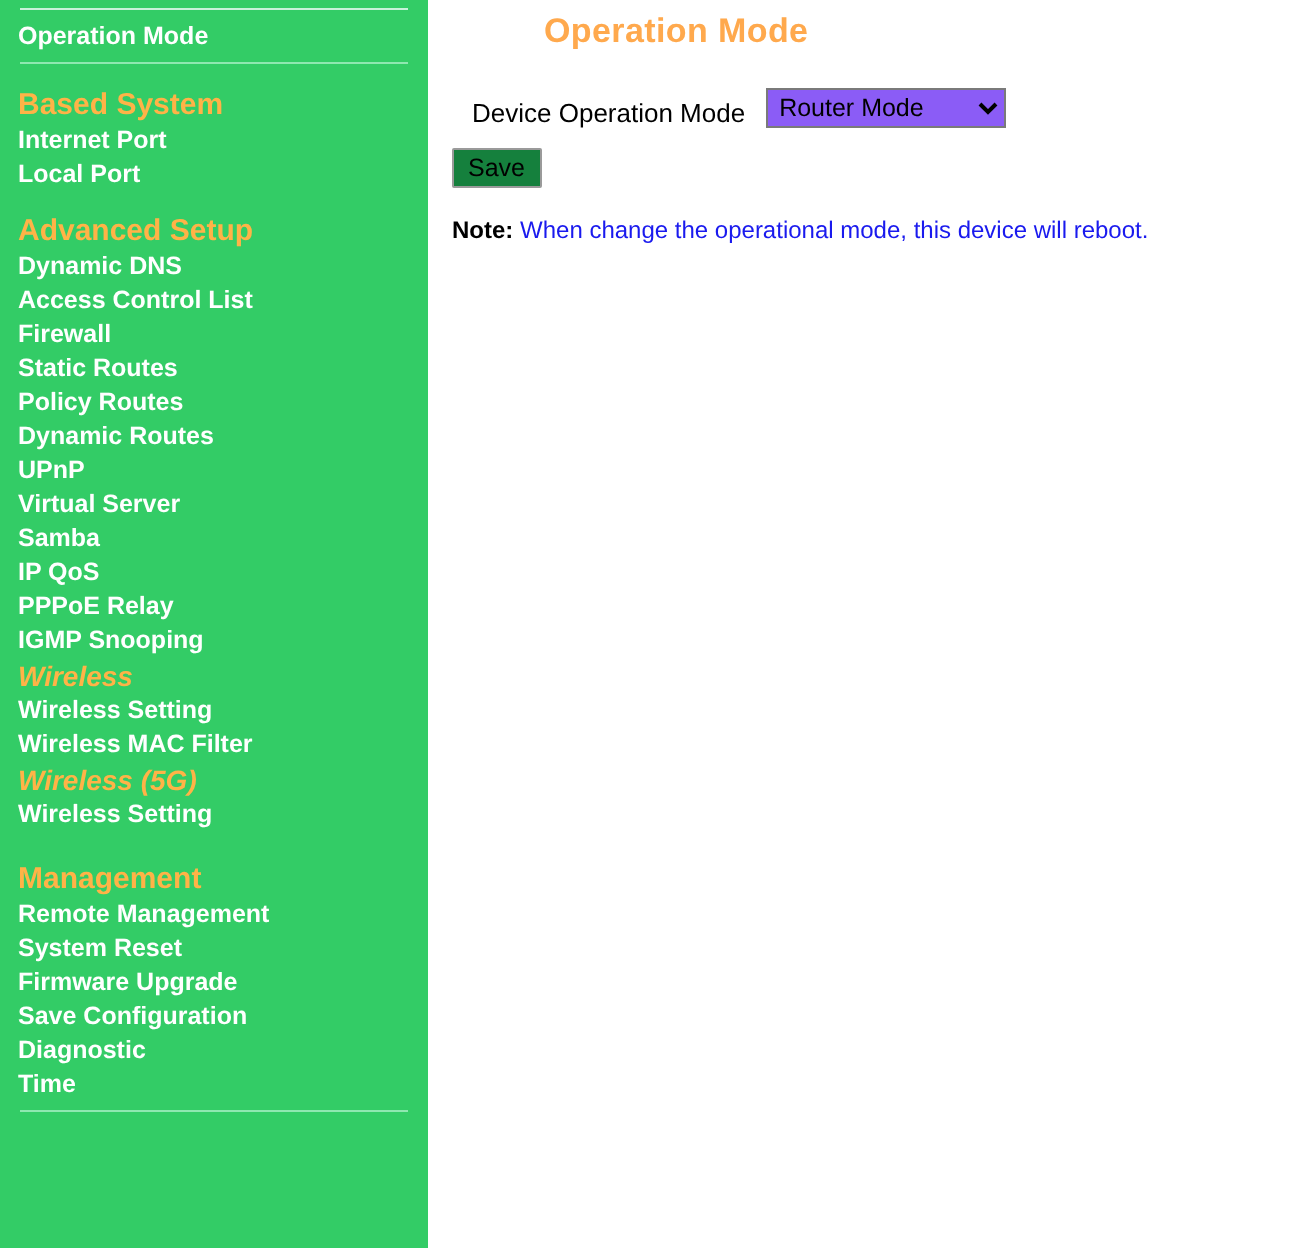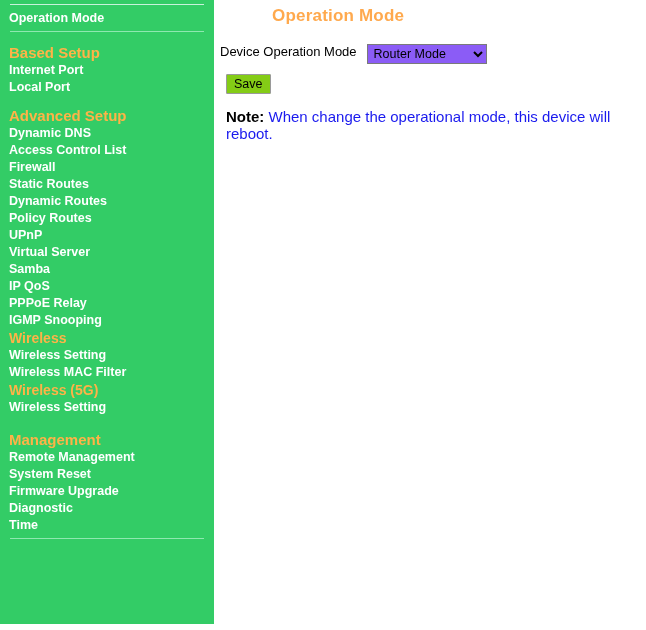--- a/index.html
+++ b/index.html
@@ -59,20 +59,21 @@
     font-weight: bold;
     font-size: 15px;
     line-height: 19px;
     white-space: nowrap;
     padding: 0 0 0 1px;
     text-decoration: none;
   }
   .side-head.small {
     font-size: 14px;
     line-height: 18px;
+    font-style: italic;
   }
   .gap-sm { height: 6px; }
   .gap-md { height: 10px; }
   .gap-lg { height: 14px; }
 
   
   .content {
     position: absolute;
     left: 218px;
     top: 0;
@@ -82,23 +83,23 @@
     padding: 0;
   }
   .page-title {
     color: #ffa94d;
     font-weight: bold;
     font-size: 17px;
     margin: 6px 0 0 54px;
     letter-spacing: 0.2px;
   }
   .form-row {
-    margin: 18px 0 0 2px;
+    margin: 18px 0 0 18px;
     display: flex;
-    align-items: flex-start;
+    align-items: flex-end;
   }
   .form-label {
     color: #000000;
     font-size: 13px;
     margin-right: 10px;
   }
   .select-wrap {
     position: relative;
     display: inline-block;
   }
@@ -114,28 +115,28 @@
     box-sizing: border-box;
   }
   .save-row {
     margin: 10px 0 0 8px;
   }
   button.save-btn {
     font-family: "Liberation Sans", sans-serif;
     font-size: 12.5px;
     padding: 2px 7px;
     border: 1px solid #9a9a9a;
-    background: #84cc16;
+    background: #15803d;
     color: #000;
     cursor: pointer;
     border-radius: 1px;
   }
   .note-row {
     margin: 14px 0 0 8px;
-    font-size: 15px;
+    font-size: 12px;
     color: #000;
   }
   .note-label {
     font-weight: bold;
     color: #000;
   }
   .note-text {
     color: #1a1aee;
   }
 </style>
@@ -145,51 +146,52 @@
 <div class="page">
 
   <div class="sidebar">
     <div class="sidebar-inner">
 
       <div class="rule thick"></div>
       <a class="side-link" href="#">Operation Mode</a>
       <div class="rule"></div>
 
       <div class="gap-sm"></div>
-      <a class="side-head" href="#">Based Setup</a>
+      <a class="side-head" href="#">Based System</a>
       <a class="side-link" href="#">Internet Port</a>
       <a class="side-link" href="#">Local Port</a>
 
       <div class="gap-md"></div>
       <a class="side-head" href="#">Advanced Setup</a>
       <a class="side-link" href="#">Dynamic DNS</a>
       <a class="side-link" href="#">Access Control List</a>
       <a class="side-link" href="#">Firewall</a>
       <a class="side-link" href="#">Static Routes</a>
+      <a class="side-link" href="#">Policy Routes</a>
       <a class="side-link" href="#">Dynamic Routes</a>
-      <a class="side-link" href="#">Policy Routes</a>
       <a class="side-link" href="#">UPnP</a>
       <a class="side-link" href="#">Virtual Server</a>
       <a class="side-link" href="#">Samba</a>
       <a class="side-link" href="#">IP QoS</a>
       <a class="side-link" href="#">PPPoE Relay</a>
       <a class="side-link" href="#">IGMP Snooping</a>
 
       <a class="side-head small" href="#">Wireless</a>
       <a class="side-link" href="#">Wireless Setting</a>
       <a class="side-link" href="#">Wireless MAC Filter</a>
 
       <a class="side-head small" href="#">Wireless (5G)</a>
       <a class="side-link" href="#">Wireless Setting</a>
 
       <div class="gap-lg"></div>
       <a class="side-head" href="#">Management</a>
       <a class="side-link" href="#">Remote Management</a>
       <a class="side-link" href="#">System Reset</a>
       <a class="side-link" href="#">Firmware Upgrade</a>
+      <a class="side-link" href="#">Save Configuration</a>
       <a class="side-link" href="#">Diagnostic</a>
       <a class="side-link" href="#">Time</a>
 
       <div class="rule"></div>
     </div>
   </div>
 
   <div class="content">
     <div class="page-title">Operation Mode</div>
 

